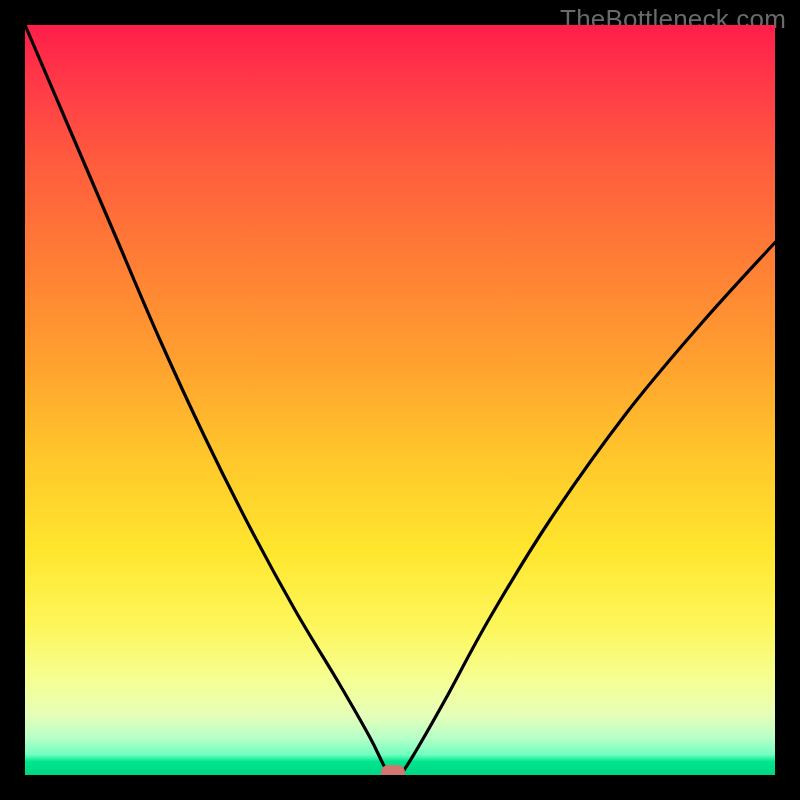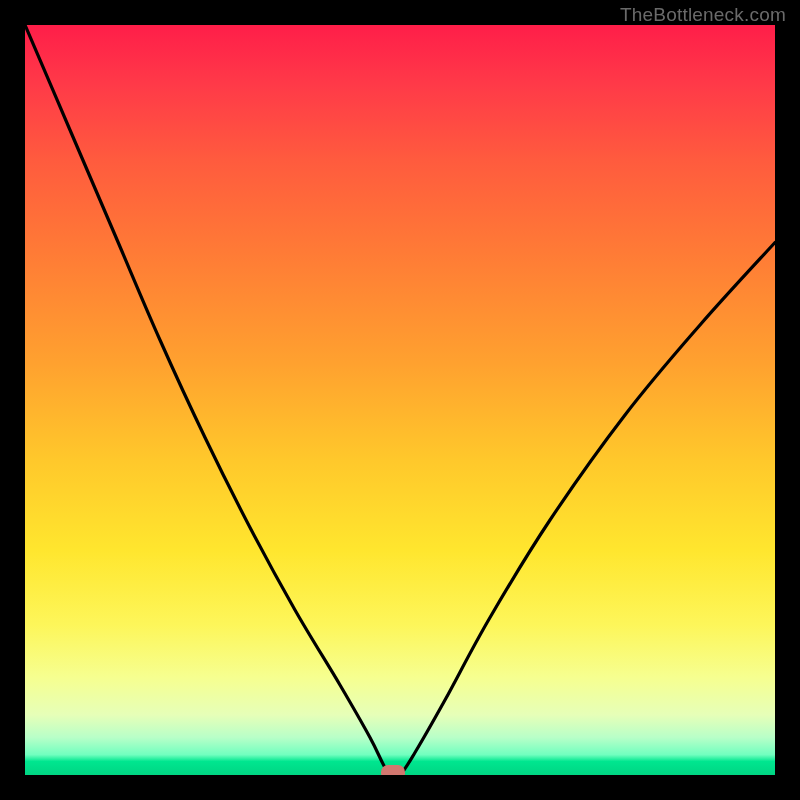--- a/index.html
+++ b/index.html
@@ -17,21 +17,21 @@
     top: 0;
     width: 800px;
     height: 800px;
     background: #000;
   }
   .watermark {
     position: absolute;
     top: 4px;
     right: 14px;
     color: #6a6a6a;
-    font-size: 19px;
+    font-size: 26px;
     font-weight: 500;
     letter-spacing: 0.2px;
   }
   .plot {
     position: absolute;
     left: 25px;
     top: 25px;
     width: 750px;
     height: 750px;
     overflow: hidden;

